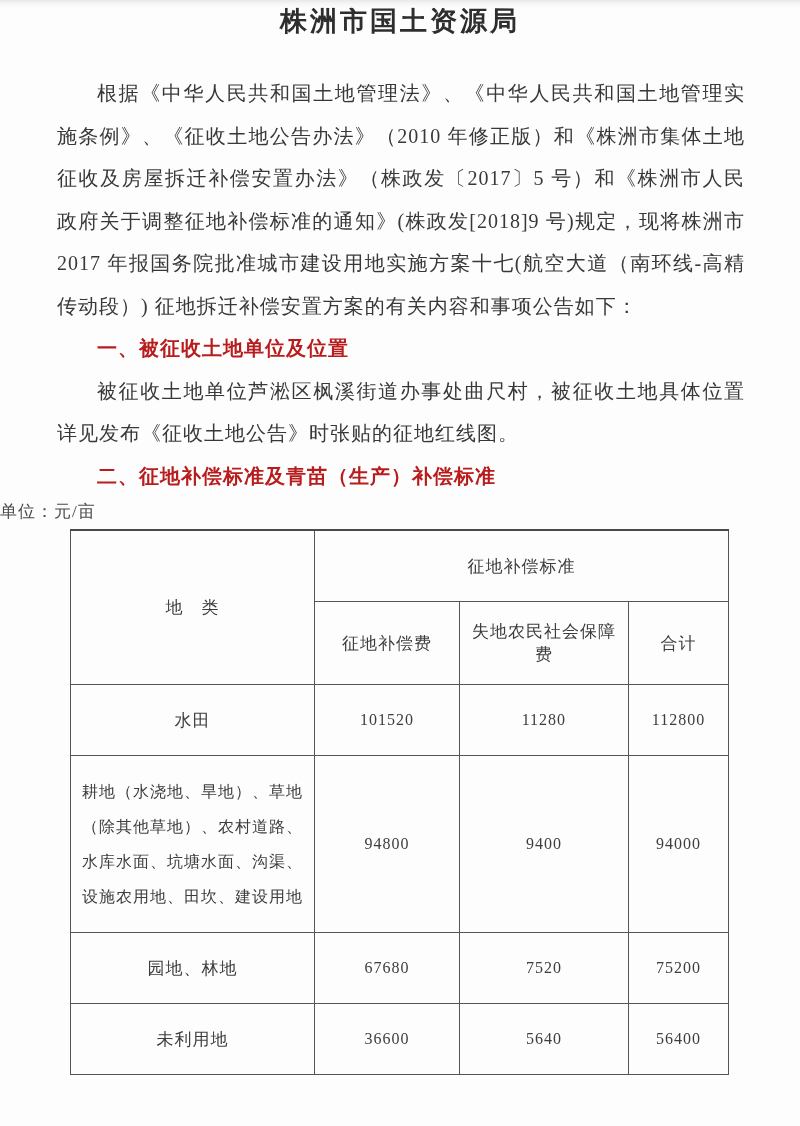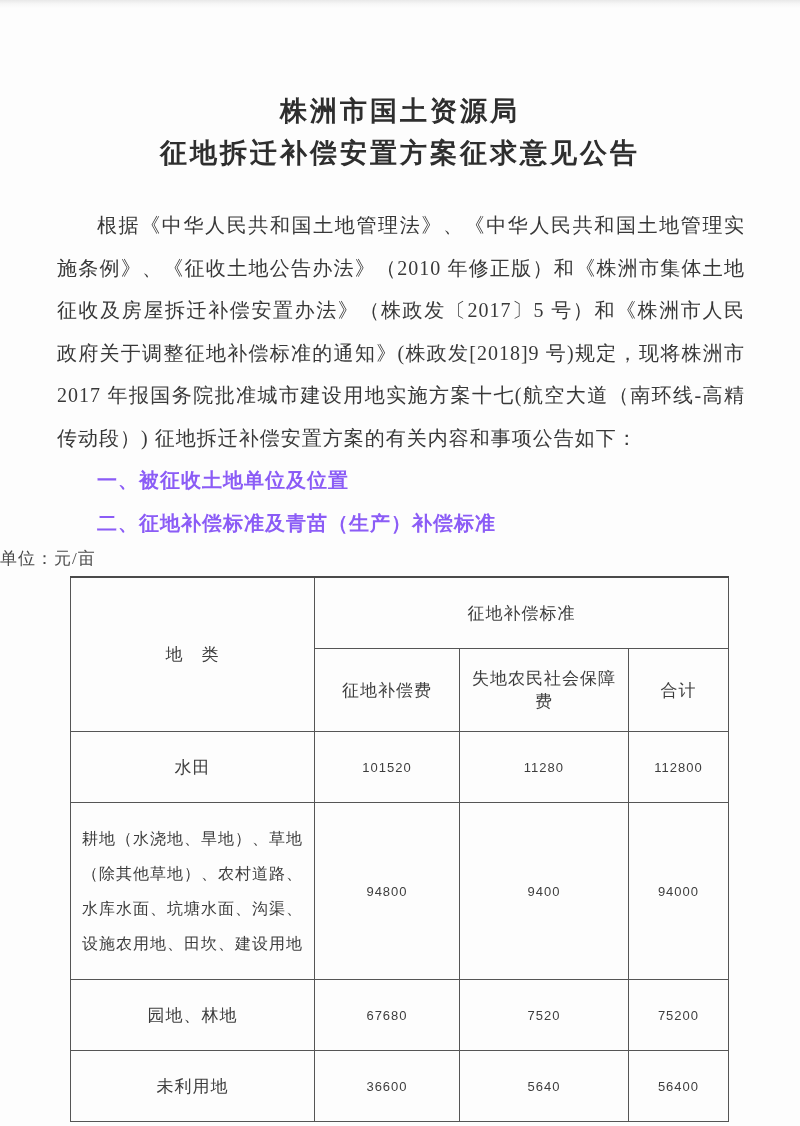--- a/index.html
+++ b/index.html
@@ -16,21 +16,20 @@
     position: absolute; top: 0; left: 0; width: 800px; height: 8px;
     background: linear-gradient(180deg, #e3e3e3 0%, #f4f4f4 45%, #fdfdfd 100%);
     opacity: .8;
   }
   .page {
     position: relative;
     width: 800px; height: 1126px;
   }
   .doc-title {
     margin: 0;
-    padding-top: 90px;
     text-align: center;
     font-size: 27px;
     font-weight: 600;
     color: #2e2e2e;
     letter-spacing: 3px;
     line-height: 42px;
   }
   .flow {
     margin: 0 55px 0 57px;
     font-size: 20px;
@@ -40,21 +39,21 @@
   .para {
     margin: 0;
     text-indent: 2em;
     text-align: justify;
   }
   .intro { margin-top: 30px; }
   .sec-heading {
     margin: 0;
     text-indent: 2em;
     font-weight: bold;
-    color: #8b5cf6;
+    color: #b91c1c;
   }
   .unit-note {
     font-size: 17px;
     letter-spacing: 1px;
     color: #4a4a4a;
     line-height: 24px;
   }
   .unit-note.top { margin: 3px 97px 5px 0; }
   .unit-note.bottom { margin: 50px 45px 0 0; }
 
@@ -77,48 +76,48 @@
     vertical-align: middle;
     padding: 18px 6px;
     letter-spacing: 1px;
   }
   table.comp-table { border-top: 2px solid #4a4a4a; }
   tr.hrow1 th { height: 34px; }
   tr.hrow2 th { height: 32px; }
   tr.drow td { height: 34px; }
   tr.drow.tall td { height: 138px; }
   td.num {
-    font-family: Liberation Sans, sans-serif;
-    font-size: 13px;
+    font-family: Liberation Serif, serif;
+    font-size: 16px;
     letter-spacing: 0.5px;
   }
   td.land-long {
     text-align: justify;
     text-align-last: center;
     line-height: 35px;
     font-size: 16px;
     padding: 10px 9px;
     letter-spacing: 0.5px;
   }
 </style>
 </head>
 <body>
 
 <div class="page">
   <div class="scan-edge-top"></div>
 
   <h1 class="doc-title">
     <div>株洲市国土资源局</div>
-    <div>征地拆迁补偿安置方案征求意见公告</div>
   </h1>
 
   <div class="flow">
     <p class="para intro">根据《中华人民共和国土地管理法》、《中华人民共和国土地管理实施条例》、《征收土地公告办法》（2010 年修正版）和《株洲市集体土地征收及房屋拆迁补偿安置办法》（株政发〔2017〕5 号）和《株洲市人民政府关于调整征地补偿标准的通知》(株政发[2018]9 号)规定，现将株洲市 2017 年报国务院批准城市建设用地实施方案十七(航空大道（南环线-高精传动段）) 征地拆迁补偿安置方案的有关内容和事项公告如下：</p>
 
     <p class="sec-heading">一、被征收土地单位及位置</p>
+    <p class="para">被征收土地单位芦淞区枫溪街道办事处曲尺村，被征收土地具体位置详见发布《征收土地公告》时张贴的征地红线图。</p>
 
     <p class="sec-heading">二、征地补偿标准及青苗（生产）补偿标准</p>
   </div>
 
   <div class="unit-note top">单位：元/亩</div>
 
   <table class="comp-table">
     <colgroup>
       <col class="c1">
         <col class="c2">

